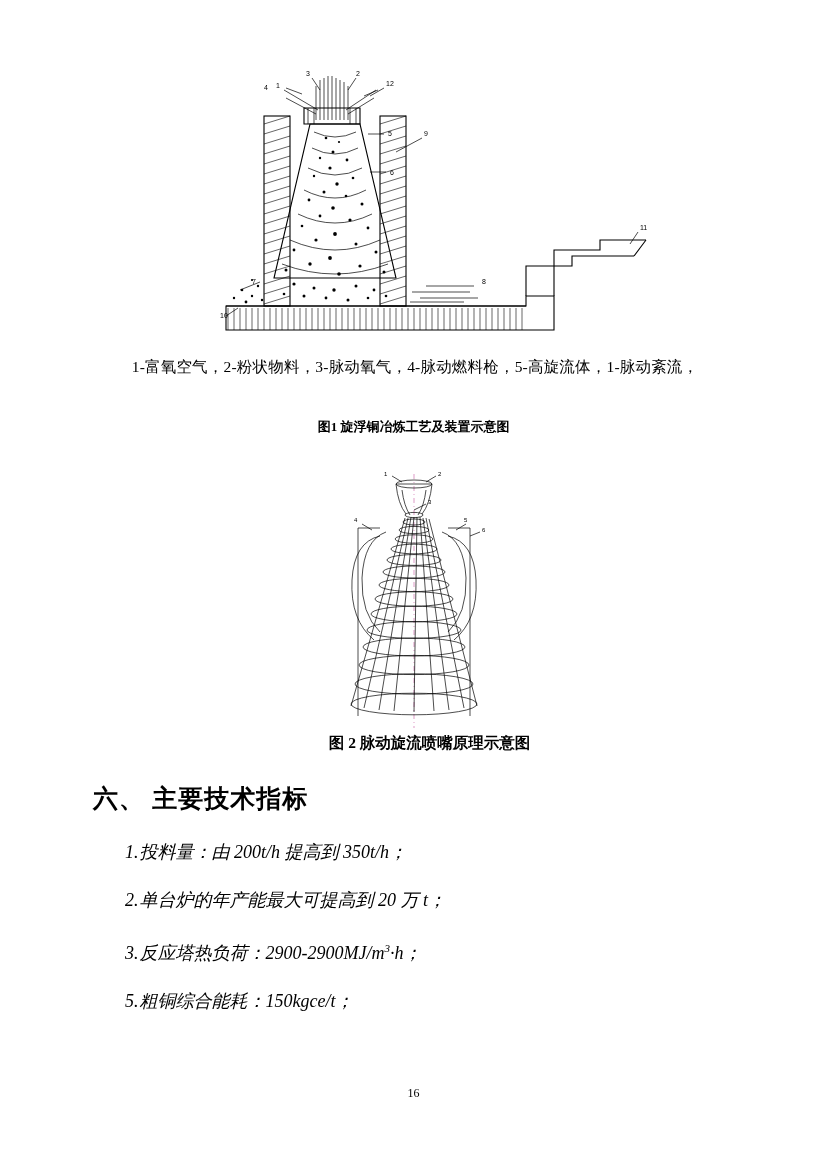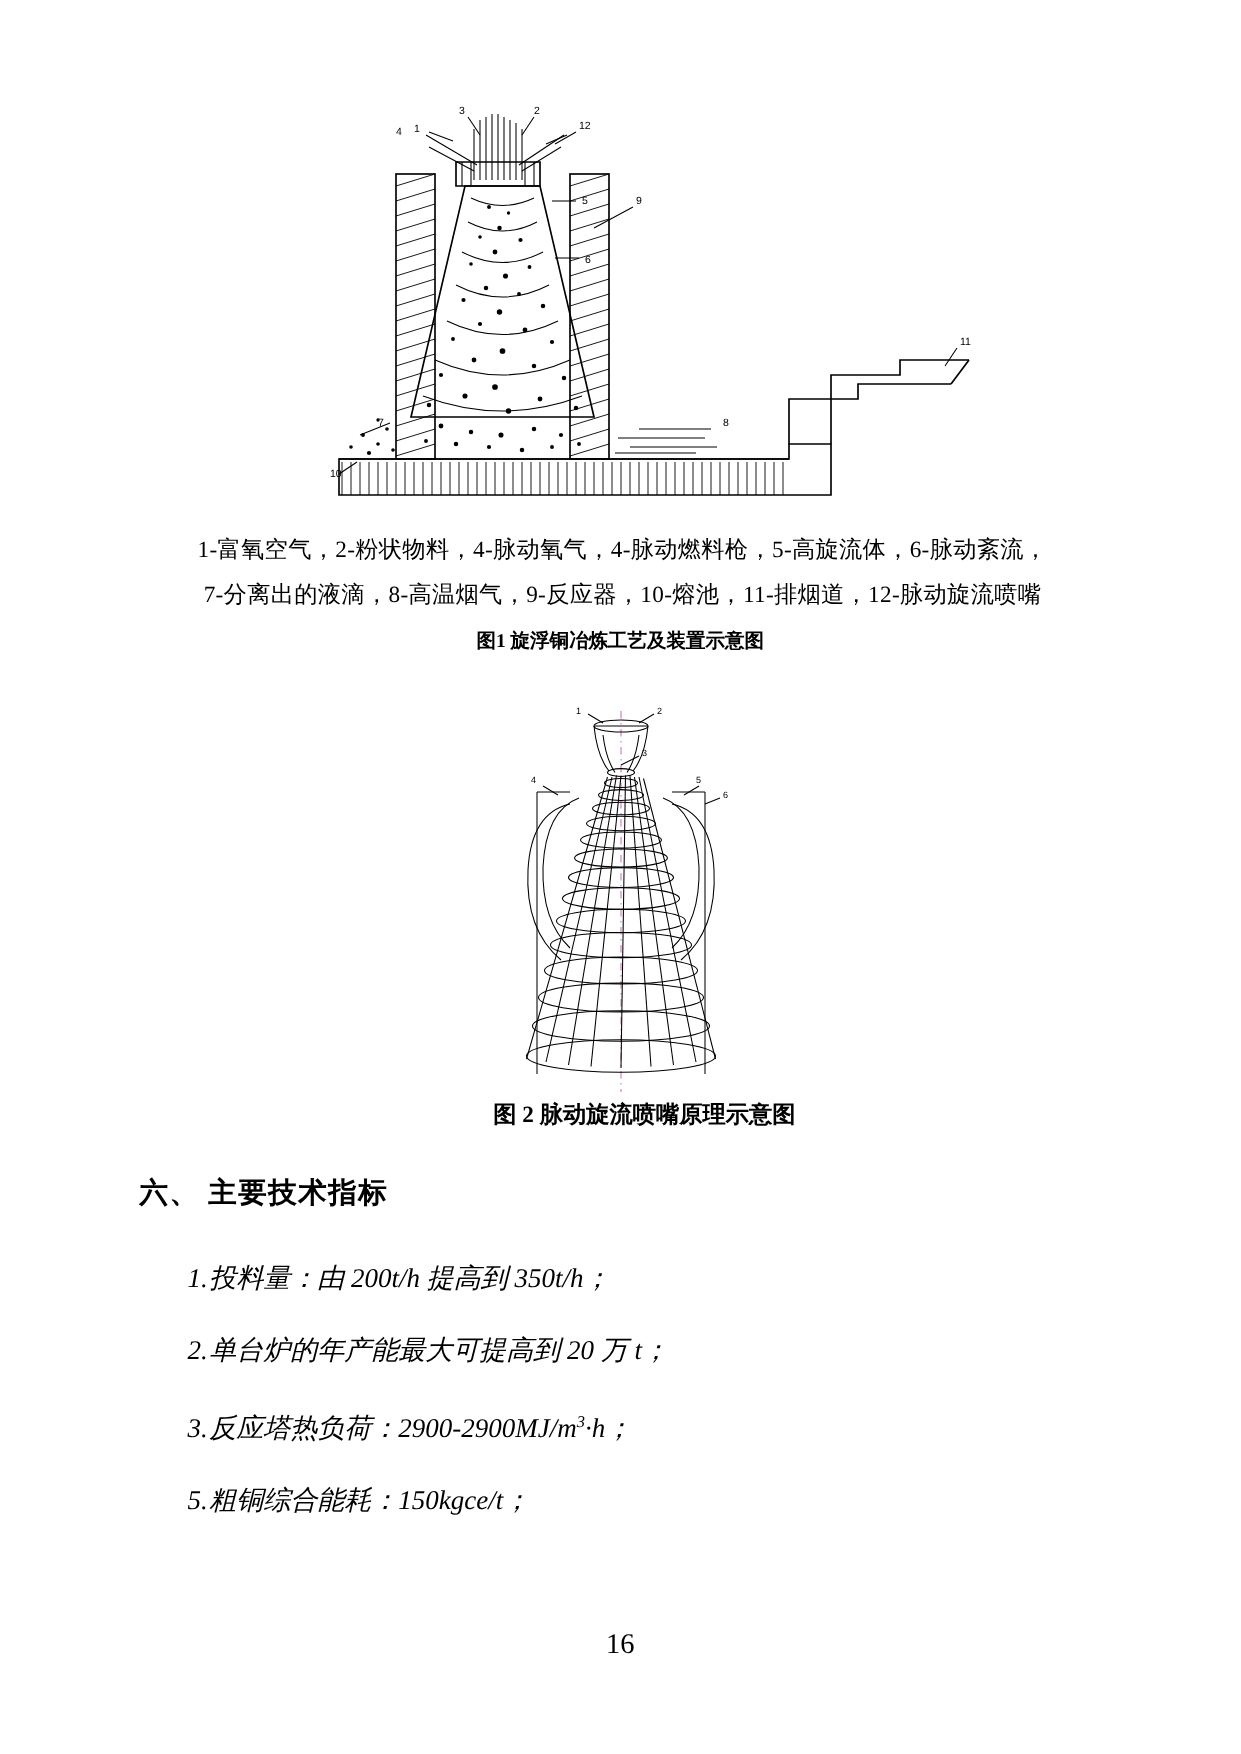--- a/index.html
+++ b/index.html
@@ -67,21 +67,21 @@
     font-size: 15.5px;
     font-weight: bold;
     padding-left: 16px;
   }
 
   
   .section-head {
     position: absolute;
     left: 93px;
     top: 782px;
-    font-size: 19px;
+    font-size: 25px;
     font-weight: bold;
     letter-spacing: 1px;
   }
   .items {
     position: absolute;
     left: 125px;
     top: 828px;
     width: 660px;
     font-style: italic;
   }
@@ -92,21 +92,21 @@
   }
   .item .num { margin-right: 1px; }
   sup { font-size: 11px; vertical-align: super; }
 
   .page-num {
     position: absolute;
     left: 0;
     top: 1086px;
     width: 827px;
     text-align: center;
-    font-size: 19px;
+    font-size: 12px;
   }
 
   
   .ln { stroke: #000; fill: none; }
   .thin { stroke-width: 0.7; }
   .med { stroke-width: 1.1; }
   .lbl { font-family: "Liberation Sans", sans-serif; font-size: 7px; fill: #000; }
   .lbl2 { font-family: "Liberation Sans", sans-serif; font-size: 6px; fill: #000; }
   .hatch { stroke: #000; stroke-width: 0.6; fill: none; }
 </style>
@@ -338,22 +338,21 @@
       <text class="lbl" x="254" y="68">5</text>
       <text class="lbl" x="256" y="107">6</text>
       <text class="lbl" x="290" y="68">9</text>
       <text class="lbl" x="506" y="162">11</text>
       <text class="lbl" x="348" y="216">8</text>
       <text class="lbl" x="130" y="22">4</text>
     </svg>
   </div>
 
   <div class="legend">
-    <div>1-富氧空气，2-粉状物料，4-脉动氧气，4-脉动燃料枪，5-高旋流体，6-脉动紊流，</div>
-    <div>7-分离出的液滴，8-高温烟气，9-反应器，10-熔池，11-排烟道，12-脉动旋流喷嘴</div>
+    <div>1-富氧空气，2-粉状物料，3-脉动氧气，4-脉动燃料枪，5-高旋流体，1-脉动紊流，</div>
   </div>
   <div class="fig1-title">图1 旋浮铜冶炼工艺及装置示意图</div>
 
   <div class="fig2-wrap">
     <svg class="fig2-svg" width="260" height="262" viewBox="0 0 260 262" xmlns="http://www.w3.org/2000/svg">
 
       <line x1="130" y1="4" x2="130" y2="258" stroke="#d070b0" stroke-width="0.7" stroke-dasharray="5 3 1 3"></line>
 
       <g class="ln thin">
         <path d="M112 14 L148 14"></path>

